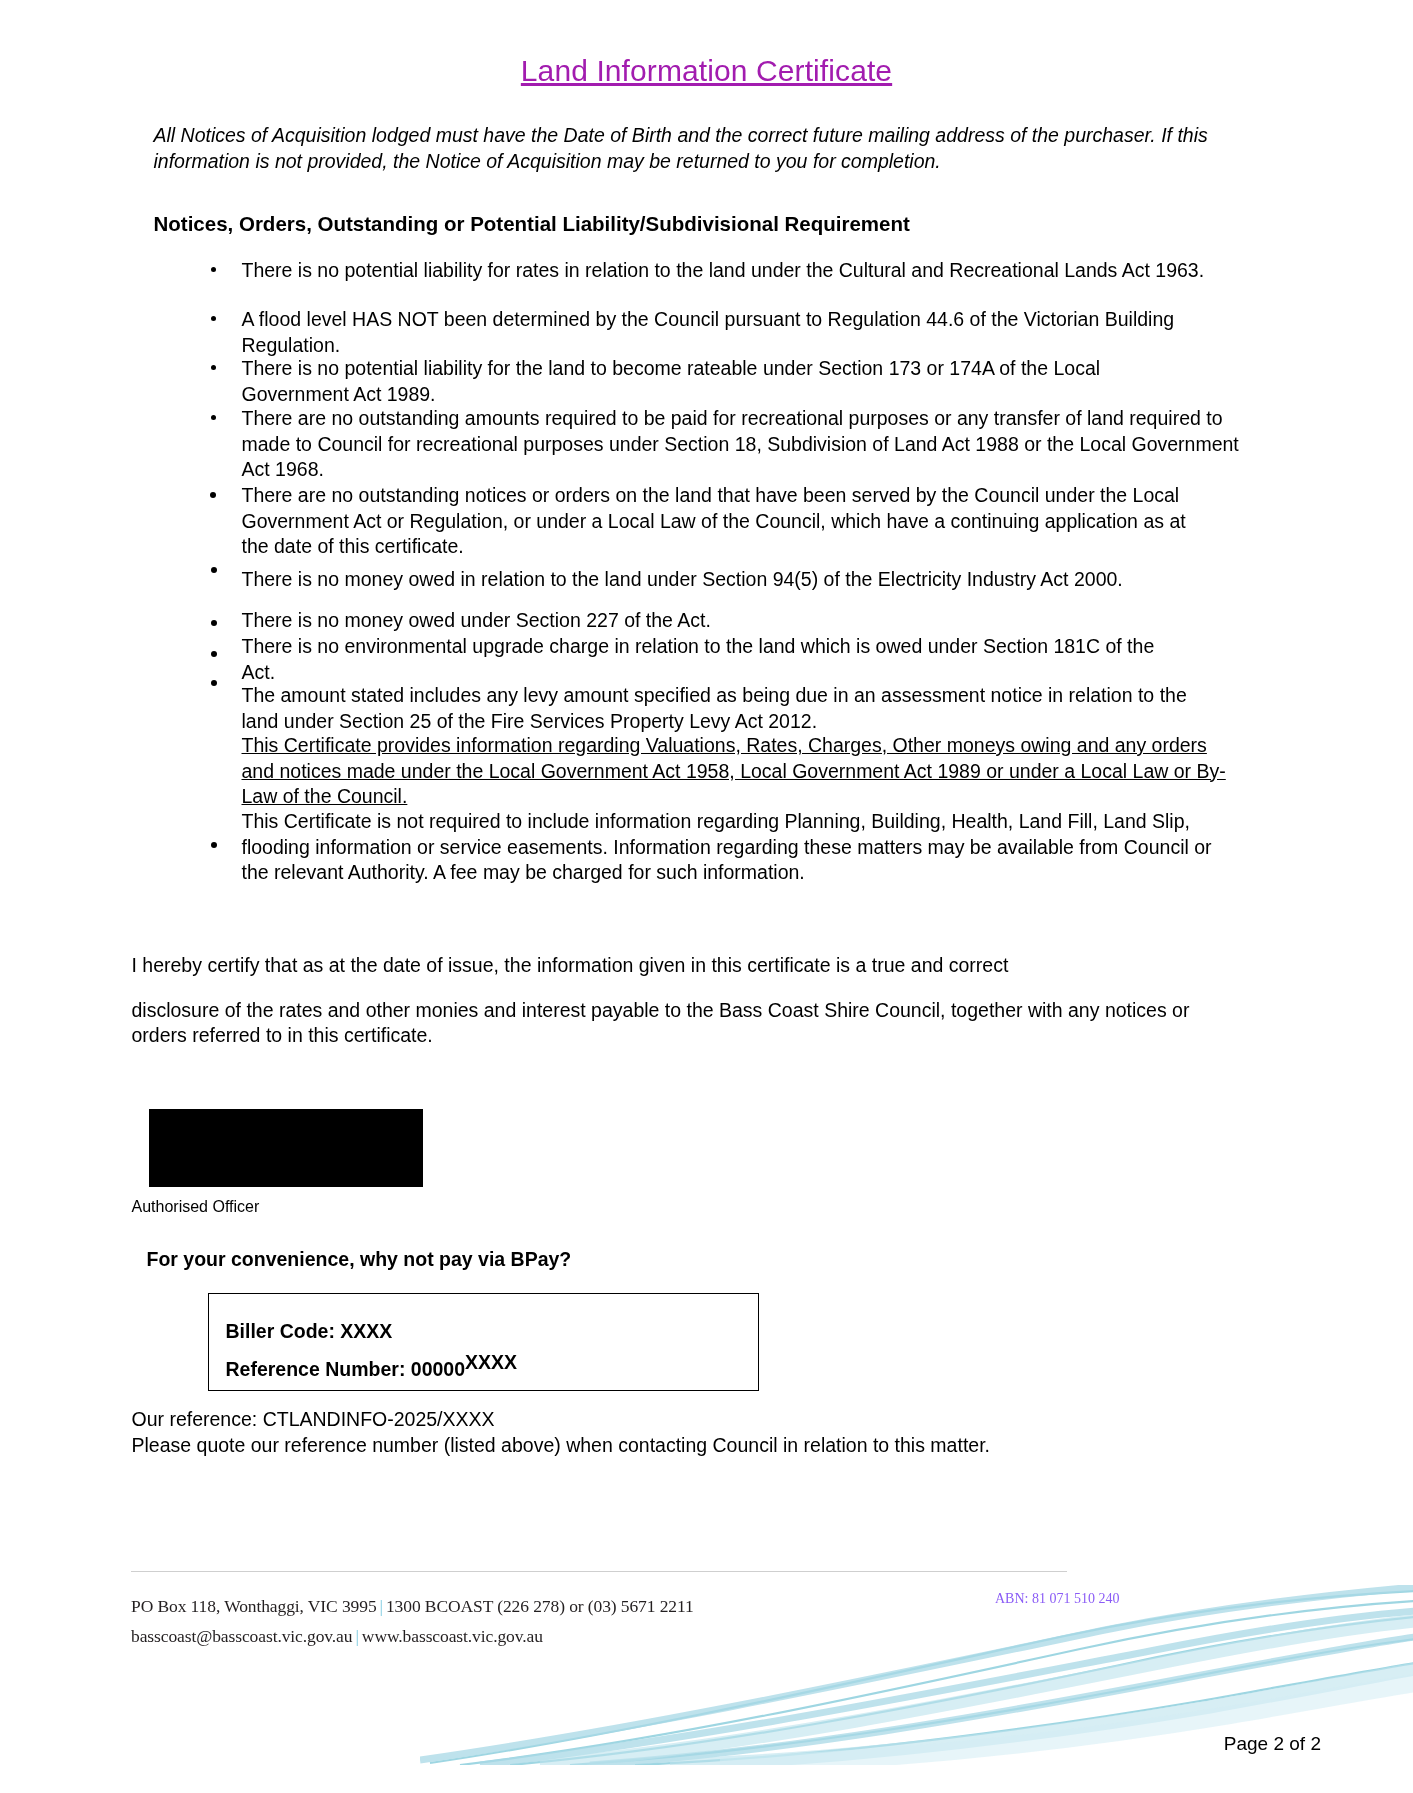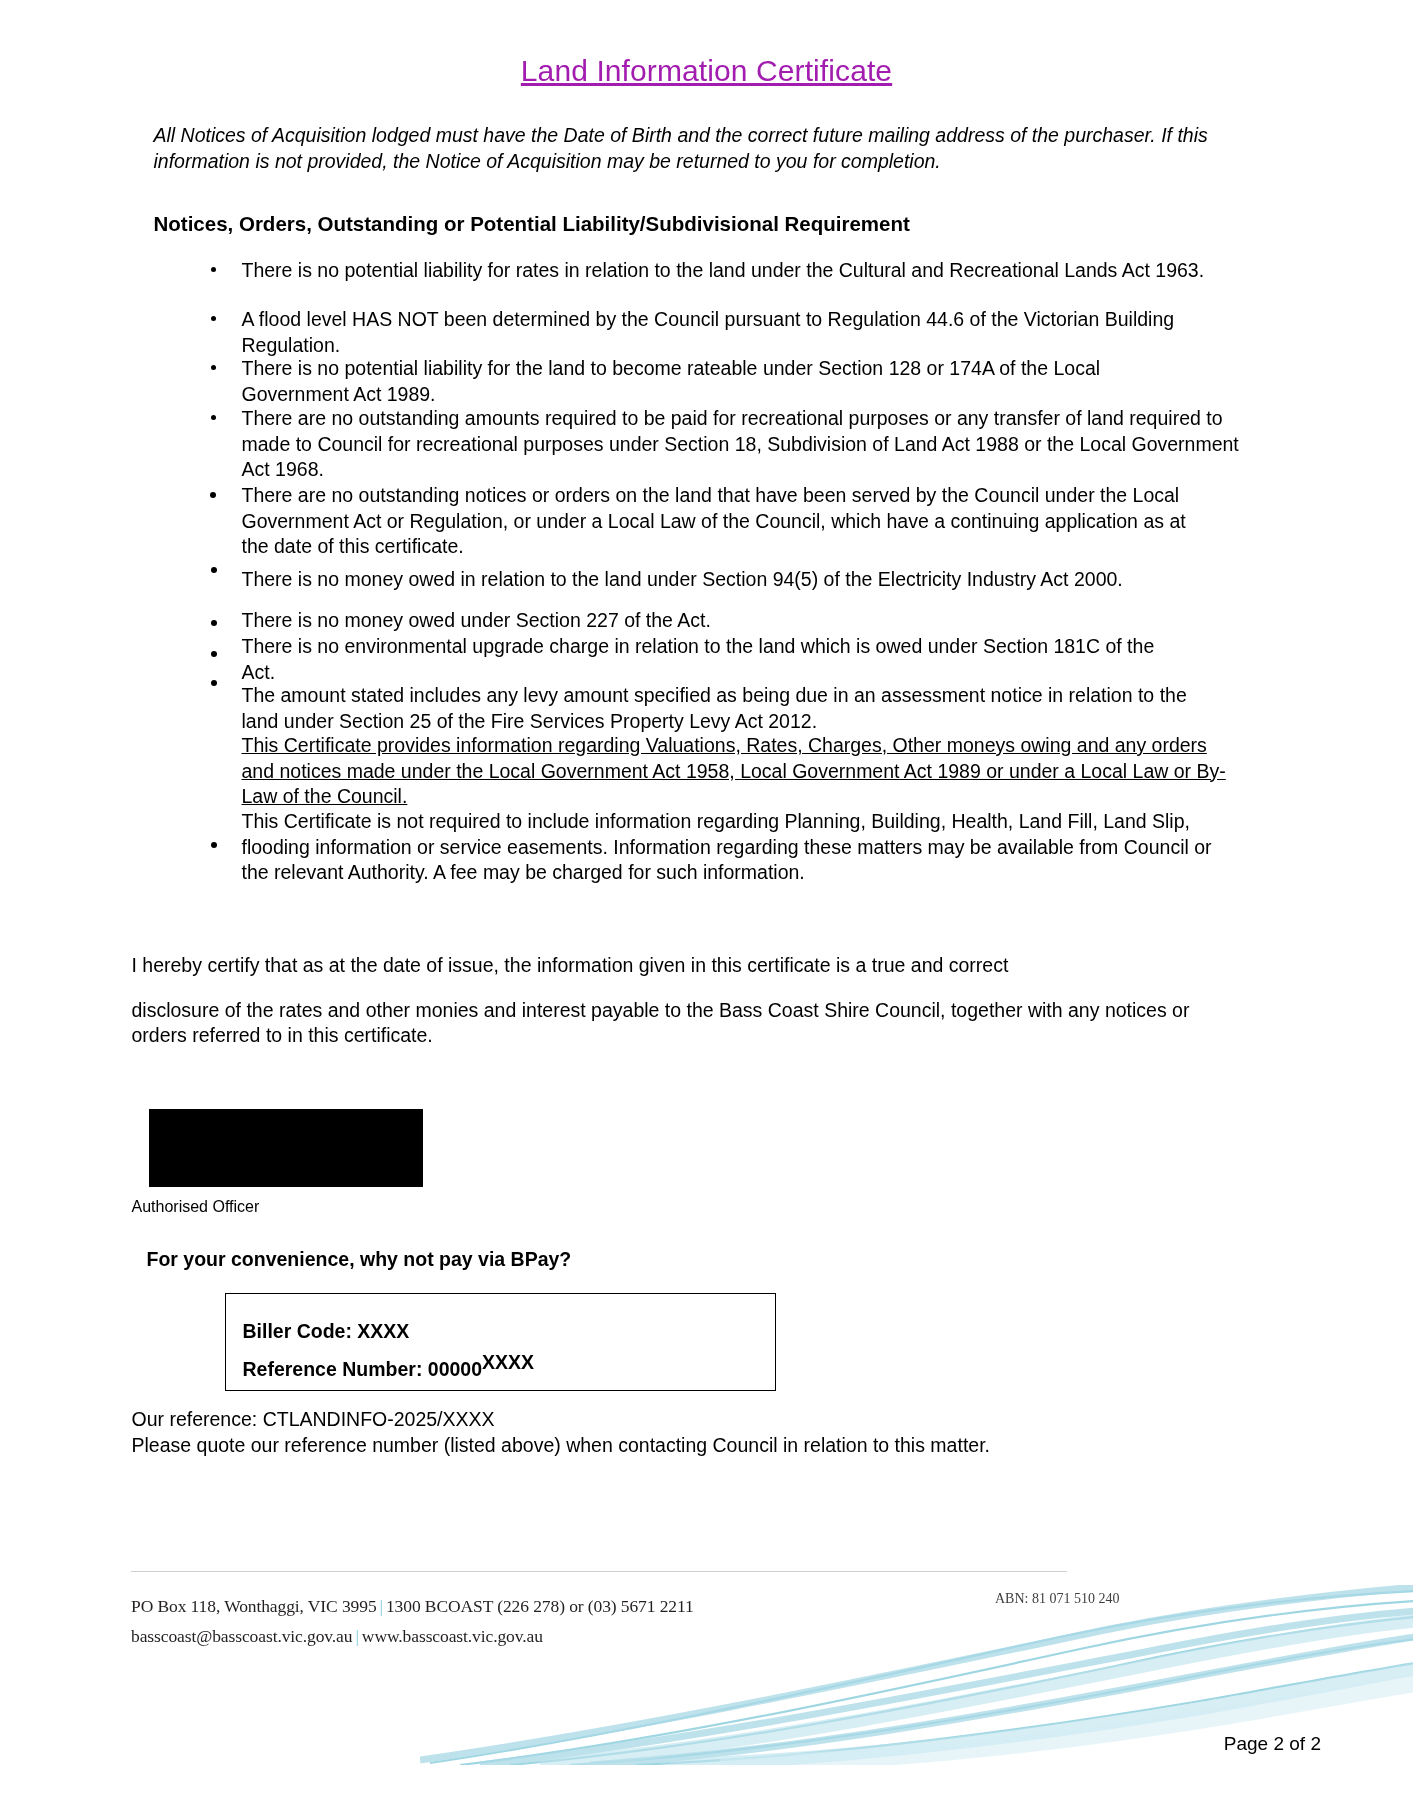--- a/index.html
+++ b/index.html
@@ -159,21 +159,21 @@
   .footer-sep {
     color: #7ecbe0;
     padding: 0 3px;
   }
   .footer-abn {
     position: absolute;
     left: 995px;
     top: 1591px;
     font-family: "Liberation Serif", serif;
     font-size: 14px;
-    color: #404040;
+    color: #8b5cf6;
     white-space: nowrap;
     text-align: right;
   }
   .wave {
     position: absolute;
     left: 420px;
     top: 1585px;
     width: 995px;
     height: 180px;
     pointer-events: none;
@@ -205,21 +205,21 @@
         <span class="bullet-text" style="top:0px;width:970px;">There is no potential liability for rates in relation to the land under the Cultural and Recreational Lands Act 1963.</span>
       </div>
 
       <div class="bullet-item" style="top:49px;left:0;width:1090px;">
         <span class="bullet-dot" style="left:57px;top:9px;"></span>
         <span class="bullet-text" style="top:0px;width:950px;">A flood level HAS NOT been determined by the Council pursuant to Regulation 44.6 of the Victorian Building Regulation.</span>
       </div>
 
       <div class="bullet-item" style="top:98px;left:0;width:1090px;">
         <span class="bullet-dot" style="left:57px;top:9px;"></span>
-        <span class="bullet-text" style="top:0px;width:965px;">There is no potential liability for the land to become rateable under Section 128 or 174A of the Local Government Act 1989.</span>
+        <span class="bullet-text" style="top:0px;width:965px;">There is no potential liability for the land to become rateable under Section 173 or 174A of the Local Government Act 1989.</span>
       </div>
 
       <div class="bullet-item" style="top:148px;left:0;width:1090px;">
         <span class="bullet-dot" style="left:57px;top:9px;"></span>
         <span class="bullet-text" style="top:0px;width:1000px;line-height:25.5px;">There are no outstanding amounts required to be paid for recreational purposes or any transfer of land required to made to Council for recreational purposes under Section 18, Subdivision of Land Act 1988 or the Local Government Act 1968.</span>
       </div>
 
       <div class="bullet-item" style="top:225px;left:0;width:1090px;">
         <span class="bullet-dot" style="left:56px;top:9px;width:6px;height:6px;"></span>
         <span class="bullet-text" style="top:0px;width:945px;">There are no outstanding notices or orders on the land that have been served by the Council under the Local Government Act or Regulation, or under a Local Law of the Council, which have a continuing application as at the date of this certificate.</span>
@@ -261,21 +261,21 @@
       <div>disclosure of the rates and other monies and interest payable to the Bass Coast Shire Council, together with any notices or orders referred to in this certificate.</div>
     </div>
 
     <div class="sig-block" style="margin-left:-22px;">
       <div class="sig-redaction"></div>
       <div class="sig-caption">Authorised Officer</div>
     </div>
 
     <div class="bpay-heading" style="margin-left:-22px;padding-left:15px;">For your convenience, why not pay via BPay?</div>
 
-    <div class="bpay-box" style="margin-left:71px;">
+    <div class="bpay-box" style="margin-left:54px;">
       <div class="bpay-line">Biller Code: XXXX</div>
       <div class="bpay-line"><span>Reference Number: 00000</span><span class="bpay-sup">XXXX</span></div>
     </div>
 
     <div class="ref-lines" style="margin-left:-22px;">
       <div>Our reference: CTLANDINFO-2025/XXXX</div>
       <div>Please quote our reference number (listed above) when contacting Council in relation to this matter.</div>
     </div>
 
   </div>

